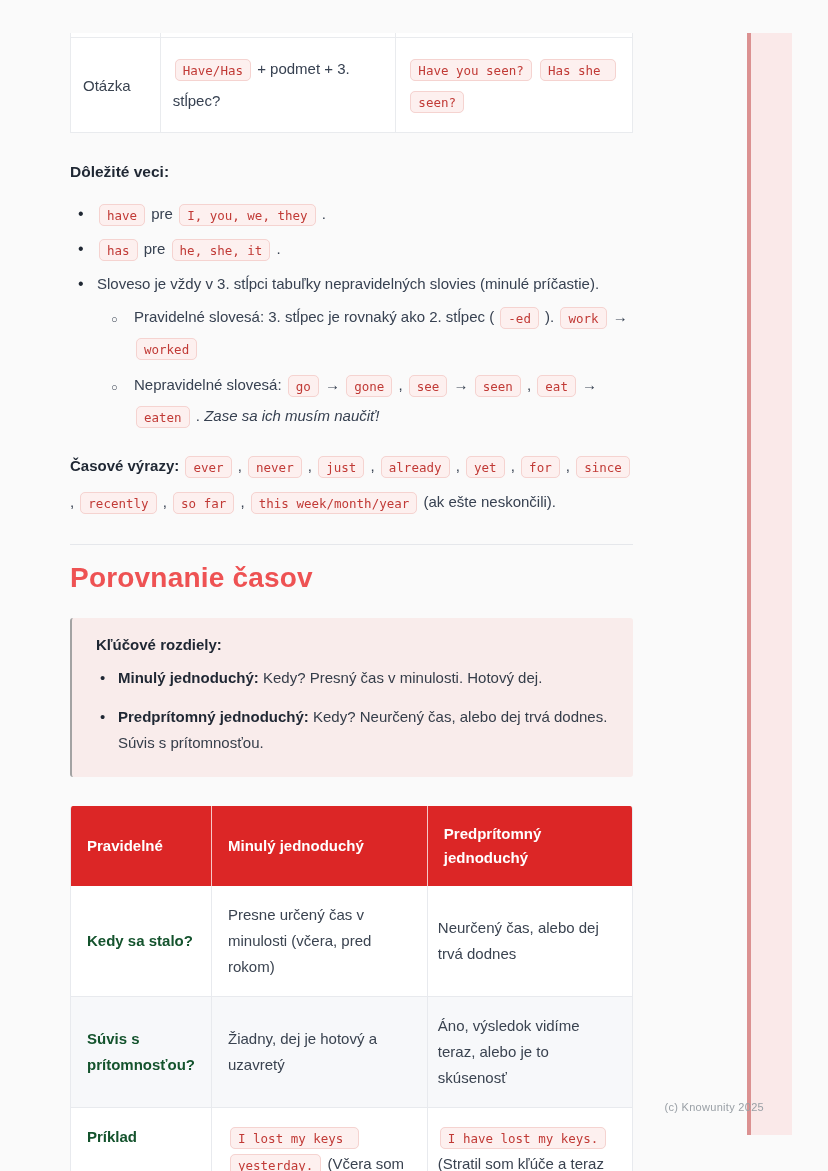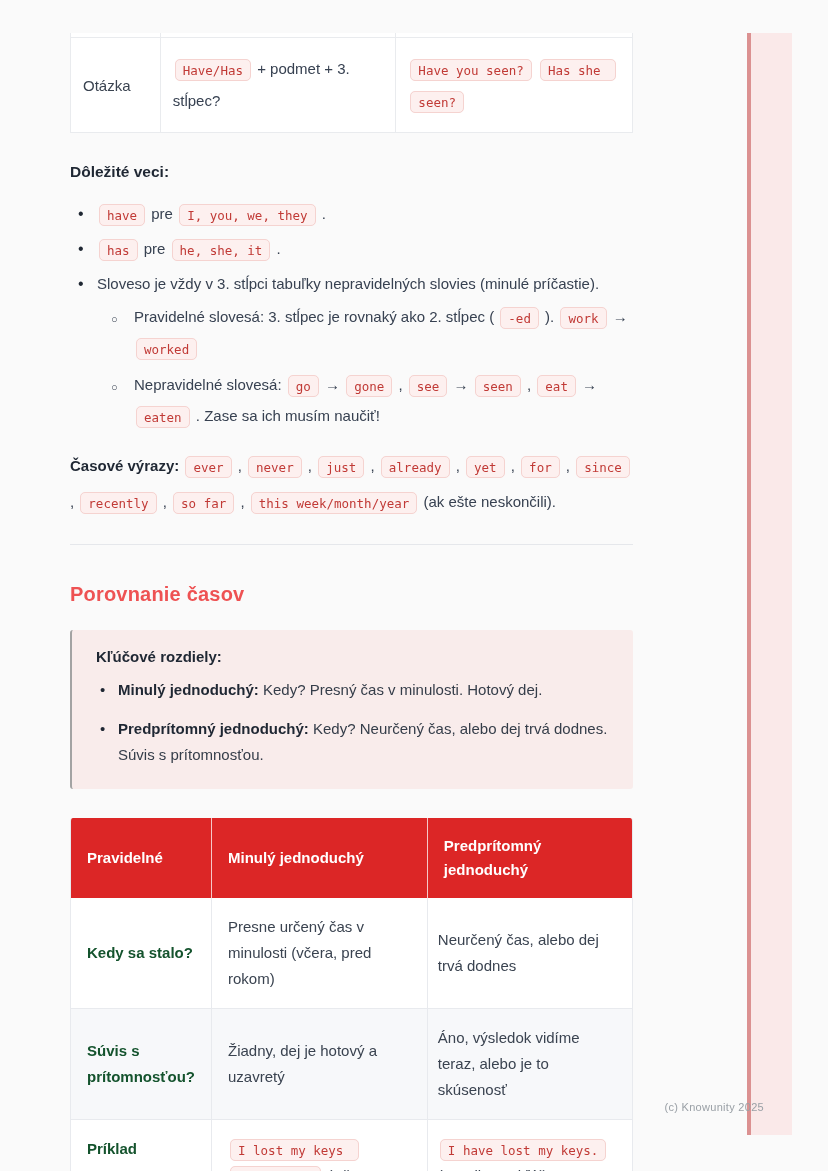--- a/index.html
+++ b/index.html
@@ -20,21 +20,21 @@
     color:#c13a36;
     background:#fdf0ef;
     border:1px solid #f5d3d0;
     border-radius:5px;
     padding:2.5px 7px;
     margin:0 2px;
     -webkit-box-decoration-break:clone; box-decoration-break:clone;
     white-space:pre-wrap;
   }
   .seg-b { font-weight:bold; color:#1f2733; }
-  .seg-i { }
+  .seg-i { font-style:italic; }
   .seg-x { }
 
   
   .ttable {
     margin-top:33px;
     border:1px solid #e9ebee; border-top:none;
     background:#fff;
     font-size:15px;
   }
   .ttable .sliver { display:flex; height:5px; border-bottom:1px solid #e9ebee; }
@@ -54,21 +54,21 @@
   ul.lvl1 > li::before { content:"•"; position:absolute; left:8px; color:#1f2733; font-size:16px; }
   ul.lvl2 { list-style:none; margin-top:4px; }
   ul.lvl2 > li { position:relative; padding-left:25px; margin-left:12px; line-height:30px; margin-bottom:6px; }
   ul.lvl2 > li::before { content:"○"; position:absolute; left:2px; font-size:11px; top:2px; color:#374151; }
 
   .time-expr { margin-top:16px; font-size:15px; line-height:35px; }
 
   hr.divider { border:none; border-top:1px solid #e5e7eb; margin-top:24px; }
 
   
-  h2.red-heading { margin-top:38px; font-size:20px; font-weight:bold; color:#ee5253; letter-spacing:.2px; }
+  h2.red-heading { margin-top:17px; font-size:28px; font-weight:bold; color:#ee5253; letter-spacing:.2px; }
 
   
   .callout {
     margin-top:24px;
     background:#f9eceb;
     border-left:2px solid #a3a3a3;
     border-radius:3px;
     padding:18px 24px 8px 24px;
   }
   .callout-title { font-weight:bold; color:#1f2733; font-size:15px; margin-bottom:12px; }

